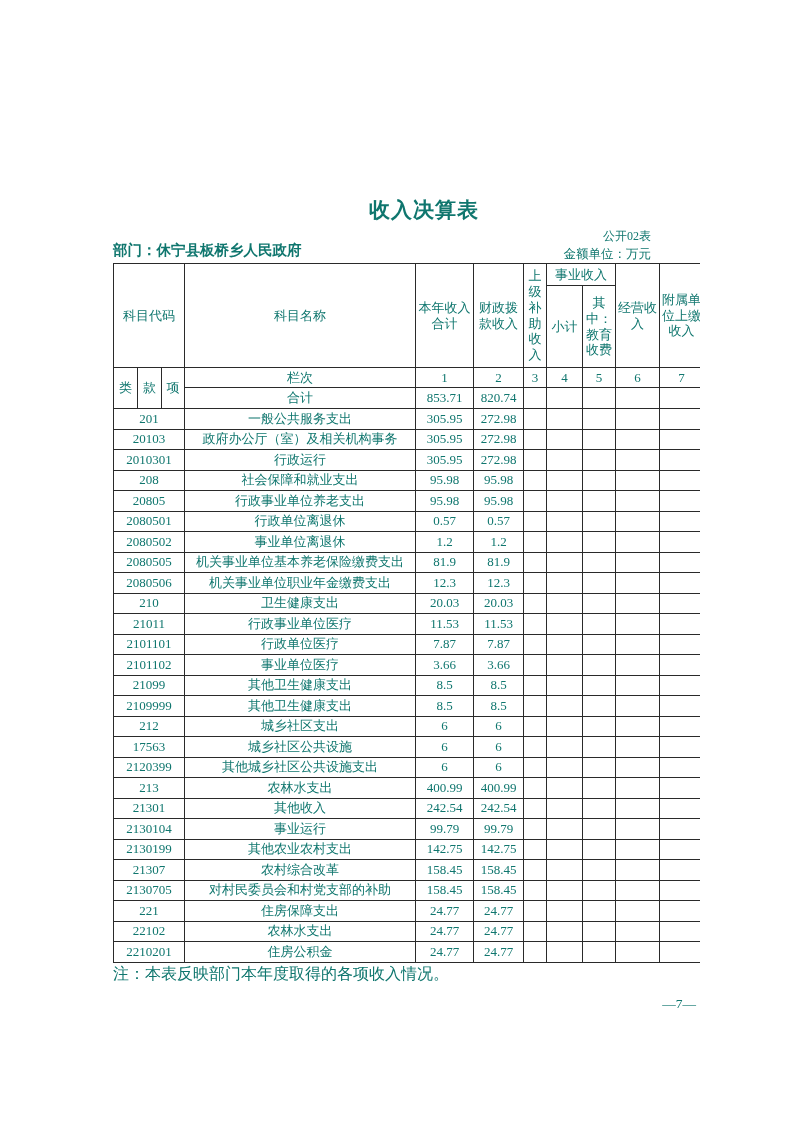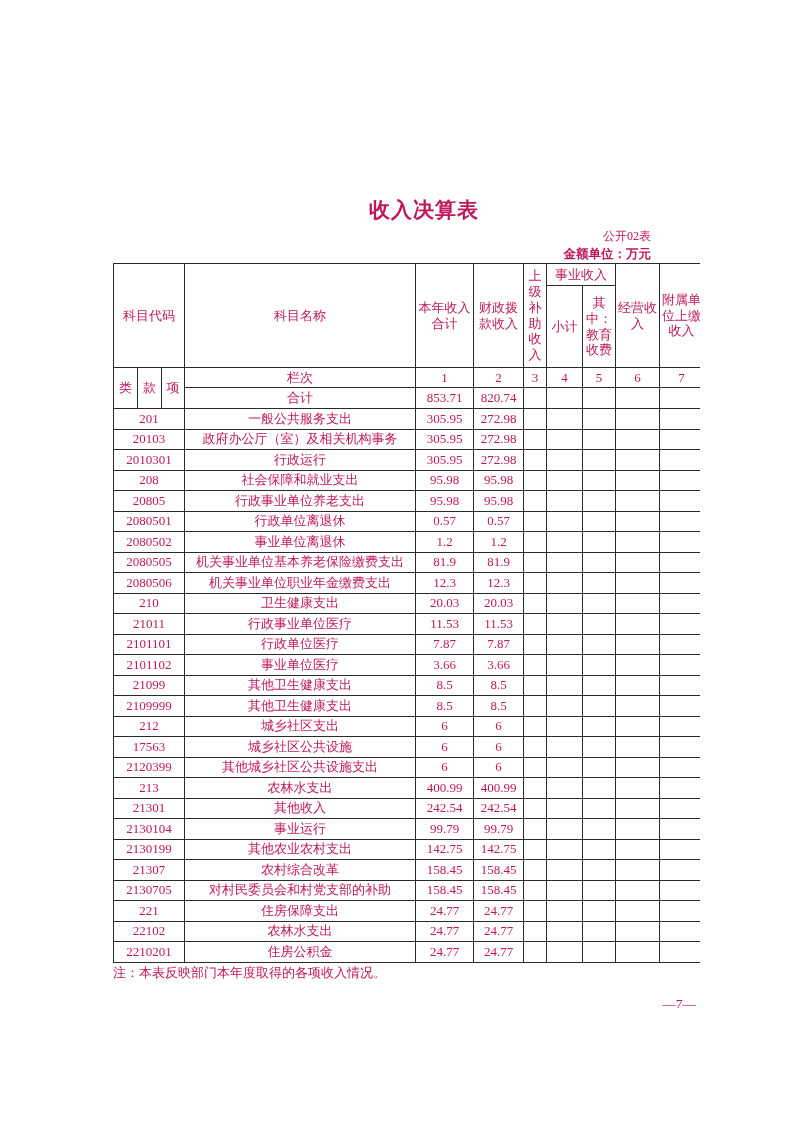--- a/index.html
+++ b/index.html
@@ -1,34 +1,34 @@
 <!DOCTYPE html>
 <html><head>
 <meta charset="utf-8">
 <style>
   html,body { margin:0; padding:0; background:#fff; }
   .page {
     position:relative; width:700px; height:1121px; background:#ffffff;
-    font-family:"Liberation Serif","DejaVu Serif",serif; color:#be185d;
+    font-family:"Liberation Serif","DejaVu Serif",serif; color:#0f766e;
     overflow:hidden;
   }
   .title {
     position:absolute; top:196px; left:424px; transform:translateX(-50%);
     font-family:"Liberation Sans","DejaVu Sans",sans-serif;
     font-size:21px; font-weight:bold; letter-spacing:1px; white-space:nowrap;
   }
   .table-code {
     position:absolute; top:228px; right:49px; font-size:12px; white-space:nowrap;margin-left:28px;
   }
   .dept {
     position:absolute; top:241px; left:113px; font-size:14.5px; font-weight:bold;
     font-family:"Liberation Sans","DejaVu Sans",sans-serif; white-space:nowrap;
   }
   .unit {
-    position:absolute; top:246px; right:49px; font-size:12.5px; font-weight:bold;
+    position:absolute; top:246px; right:49px; font-size:12.5px; font-weight:normal;
     font-family:"Liberation Sans","DejaVu Sans",sans-serif; white-space:nowrap;
   }
   table.main {
     position:absolute; top:263px; left:113px; width:630px;
     border-collapse:collapse; table-layout:fixed;
     border:1.5px solid #222;
   }
   table.main td {
     border:1px solid #2a2a2a; padding:0 1px; font-size:13px;
     text-align:center; vertical-align:middle; line-height:1.22; overflow:hidden;
@@ -36,34 +36,35 @@
   tr.r1 { height:22px; }
   tr.r2 { height:82px; }
   tr.r3 { height:20px; }
   tr.r4 { height:21px;margin-top:48px; }
   tbody.rows tr { height:20.5px; }
   td.name { text-align:left; padding:0 3px; white-space:nowrap; }
   td.code { text-align:left; padding:0 2px; font-size:13.5px; white-space:nowrap; }
   td.num  { font-size:13.5px; white-space:nowrap; }
   td.ctr  { text-align:center; }
   .note {
-    position:absolute; top:964px; left:113px; font-size:13px; white-space:nowrap;text-align:center;
+    position:absolute; top:964px; left:113px; font-size:16px; white-space:nowrap;text-align:center;
   }
   .pagenum {
     position:absolute; top:996px; left:679px; transform:translateX(-50%);
     font-size:13.5px; white-space:nowrap;
   }
 </style>
 </head>
 <body>
 
 <div class="page">
 
   <div class="title">收入决算表</div>
   <div class="table-code">公开02表</div>
+  <div class="dept">部门：休宁县板桥乡人民政府</div>
   <div class="unit">金额单位：万元</div>
 
   <table class="main">
     <colgroup>
       <col style="width:24px">
         <col style="width:24px">
         <col style="width:23px">
       <col style="width:231px">
       <col style="width:58px">
         <col style="width:50px">

